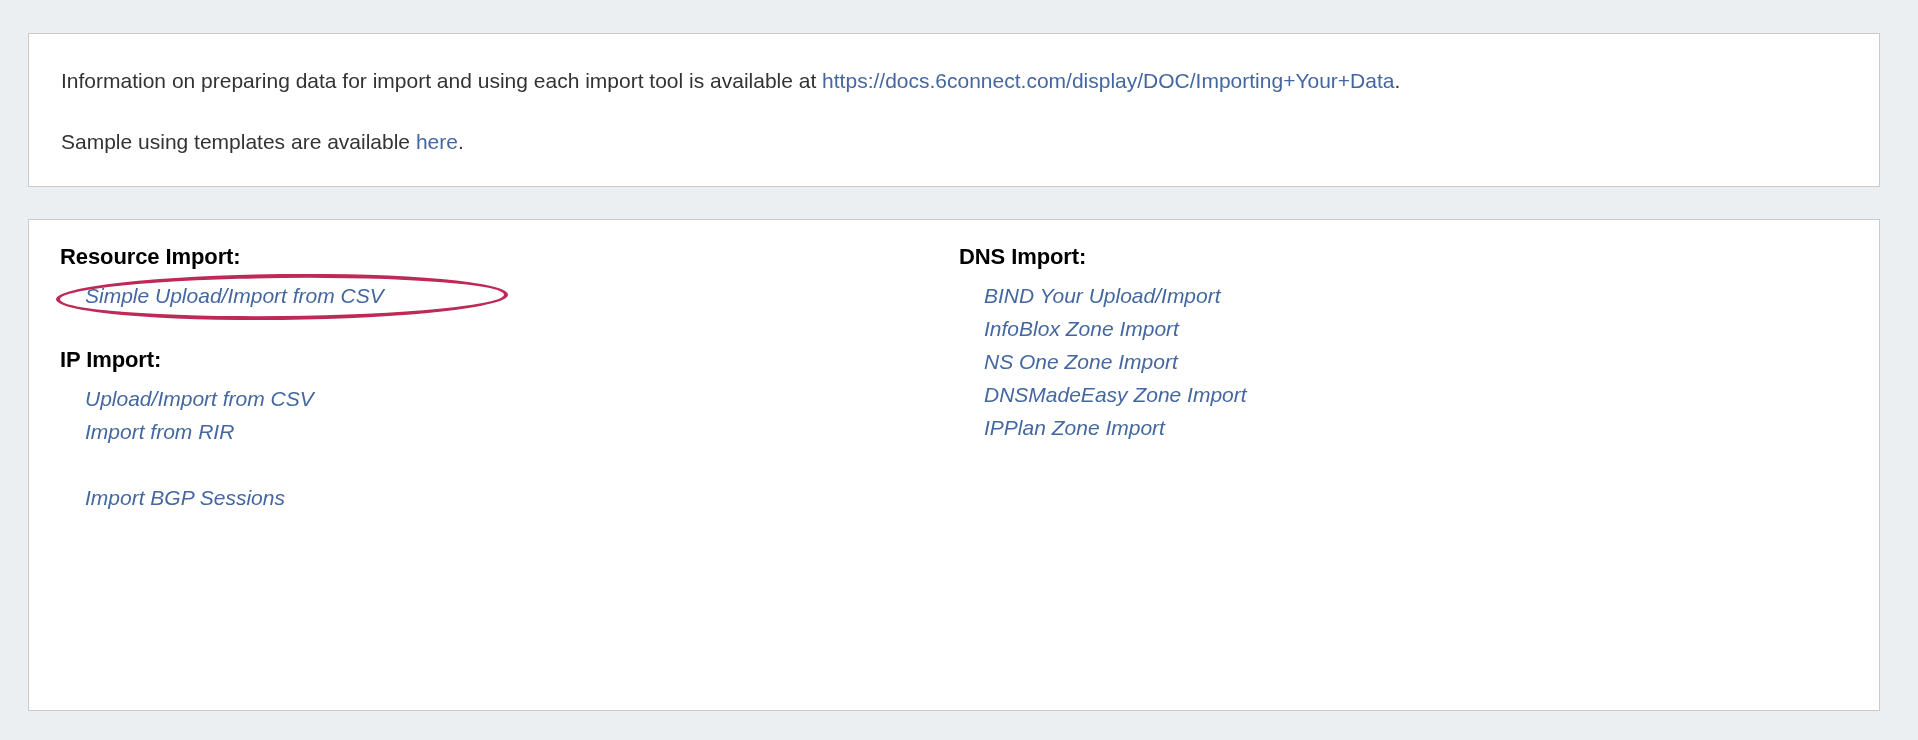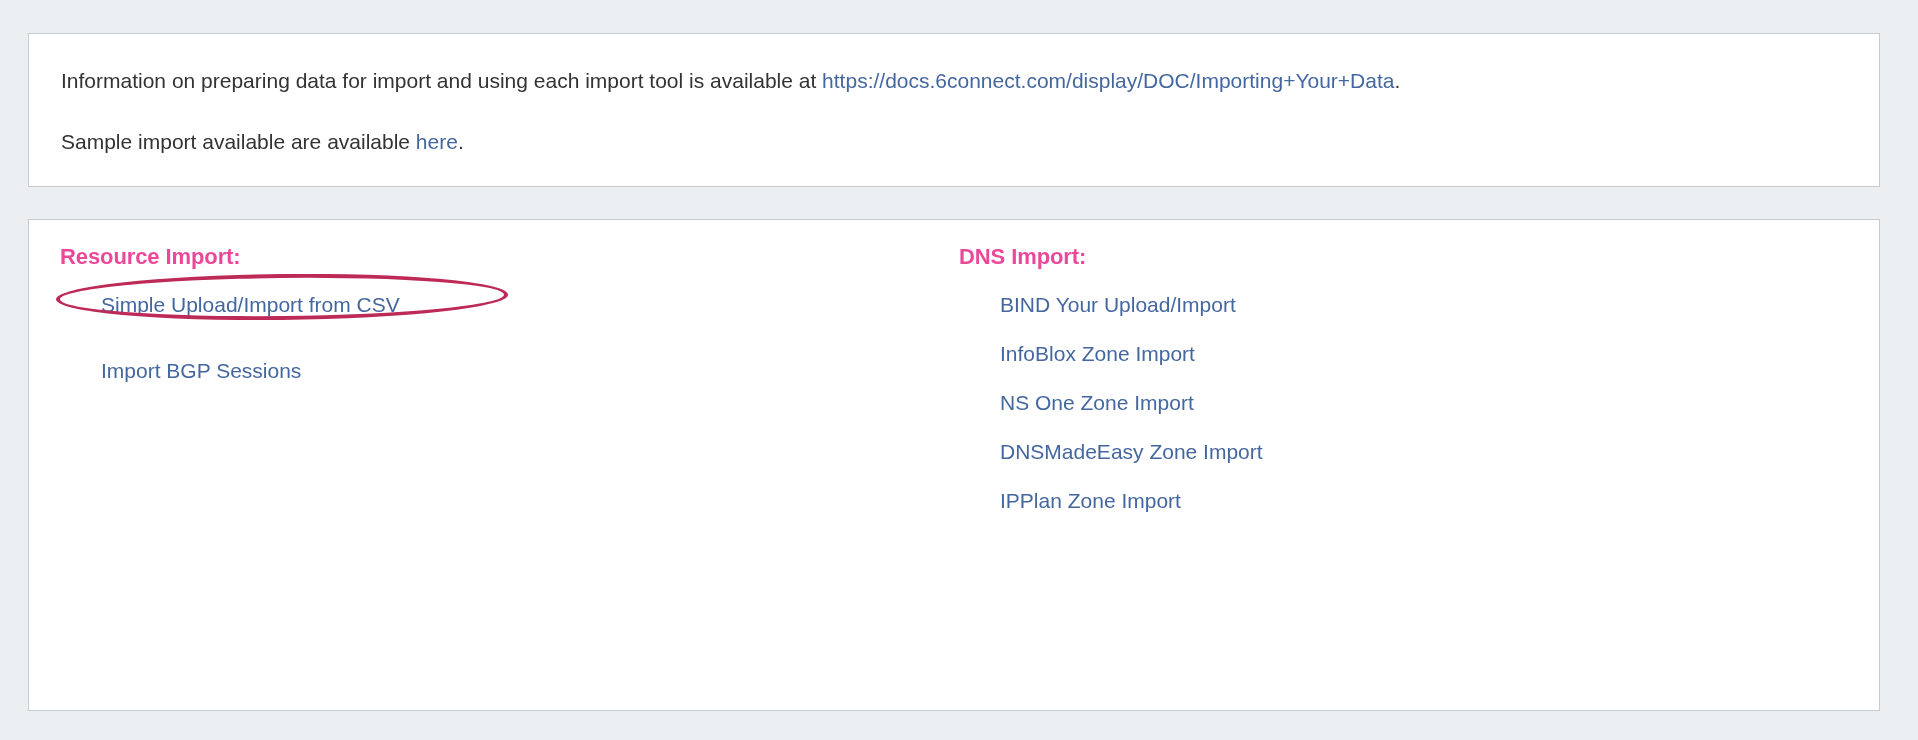--- a/index.html
+++ b/index.html
@@ -75,34 +75,35 @@
   }
   .column-left  { width: 930px; padding: 22px 0 0 31px; }
   .column-right { width: 900px; padding: 22px 0 0 0; }
 
   .group { margin: 0; }
   .group + .group { margin-top: 33px; }
 
   .group-title {
     font-size: 22px;
     font-weight: bold;
-    color: #ec4899;
+    color: #000000;
     line-height: 30px;
     margin: 0 0 7px 0;
     letter-spacing: -0.1px;
   }
 
   .group-links {
     margin: 0;
     padding: 0;
     list-style: none;
   }
   .group-links li {
-    margin: 16px;
+    margin: 0;
     padding: 0;
+    font-style: italic;
   }
   .group-links .link {
     display: inline-block;
     font-size: 21px;
     line-height: 33px;
     padding-left: 25px;
   }
 
   
   .annotation-ellipse {
@@ -123,38 +124,45 @@
 
 <div class="page">
 
   <div class="panel info-panel">
 
     <div class="info-line info-line-1">
       <span>Information on preparing data for import and using each import tool is available at </span><a class="link">https://docs.6connect.com/display/DOC/Importing+Your+Data</a><span>.</span>
     </div>
 
     <div class="info-line info-line-2">
-      <span>Sample import available are available </span><a class="link">here</a><span>.</span>
+      <span>Sample using templates are available </span><a class="link">here</a><span>.</span>
     </div>
 
   </div>
 
   <div class="panel tools-panel">
 
     <div class="columns">
 
       <div class="column column-left">
 
         <div class="group">
           <div class="group-title">Resource Import:</div>
           <ul class="group-links">
             <li><a class="link">Simple Upload/Import from CSV</a></li>
           </ul>
         </div>
 
+        <div class="group">
+          <div class="group-title">IP Import:</div>
+          <ul class="group-links">
+            <li><a class="link">Upload/Import from CSV</a></li>
+            <li><a class="link">Import from RIR</a></li>
+          </ul>
+        </div>
 
         <div class="group">
           <ul class="group-links">
             <li><a class="link">Import BGP Sessions</a></li>
           </ul>
         </div>
 
       </div>
 
       <div class="column column-right">

